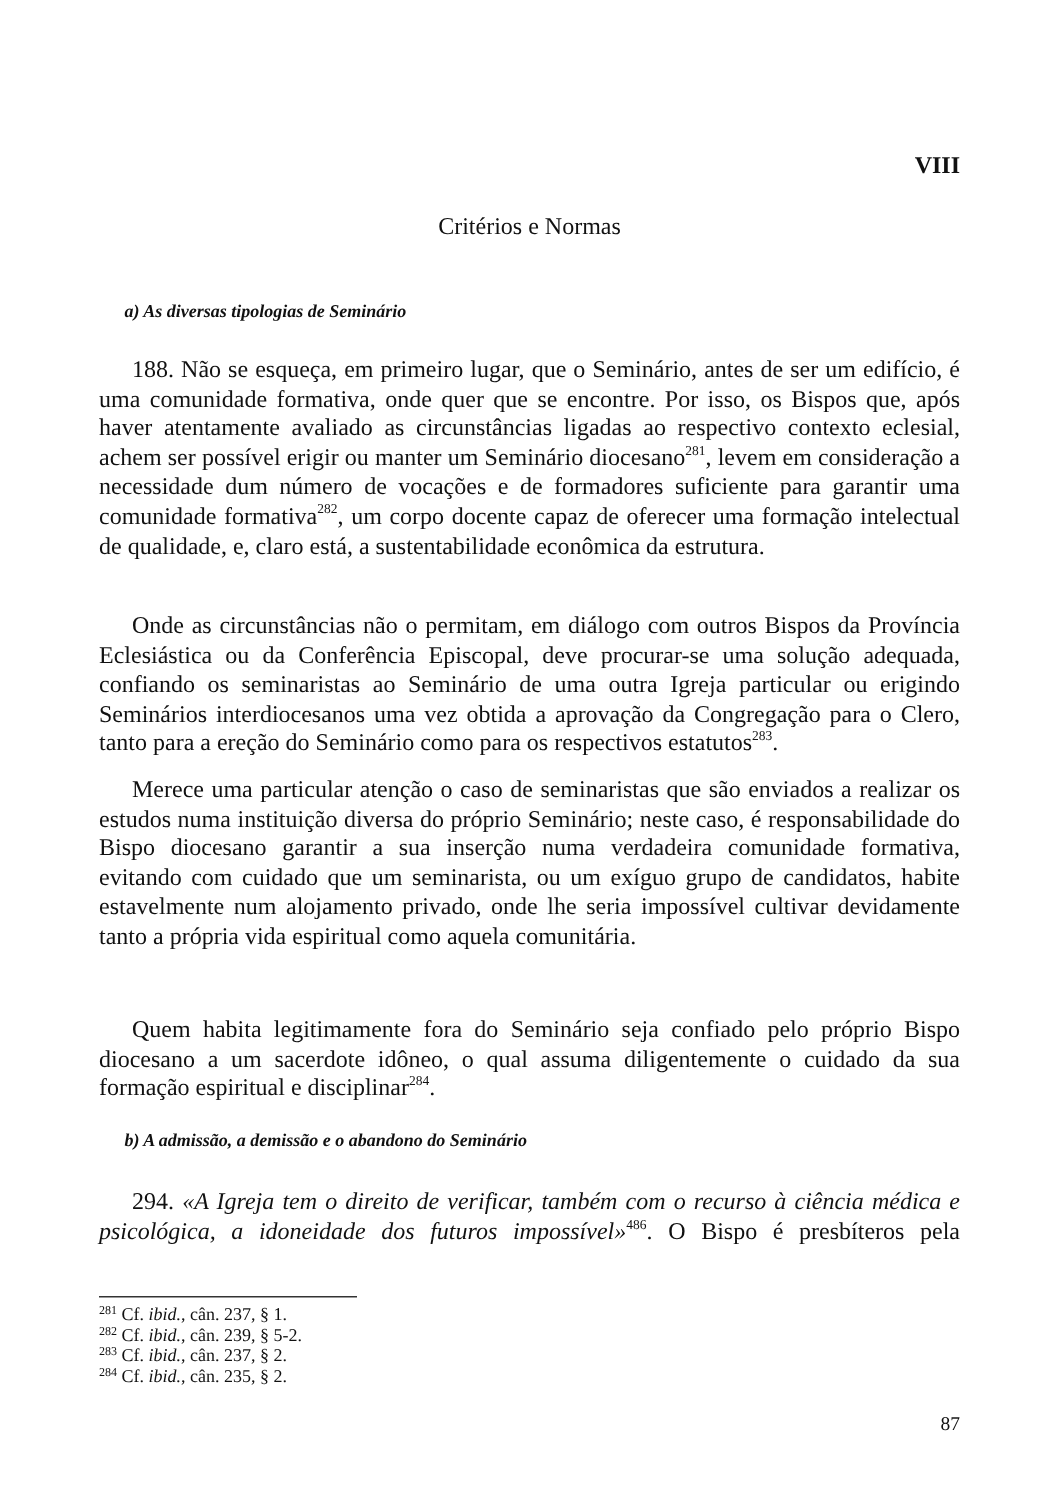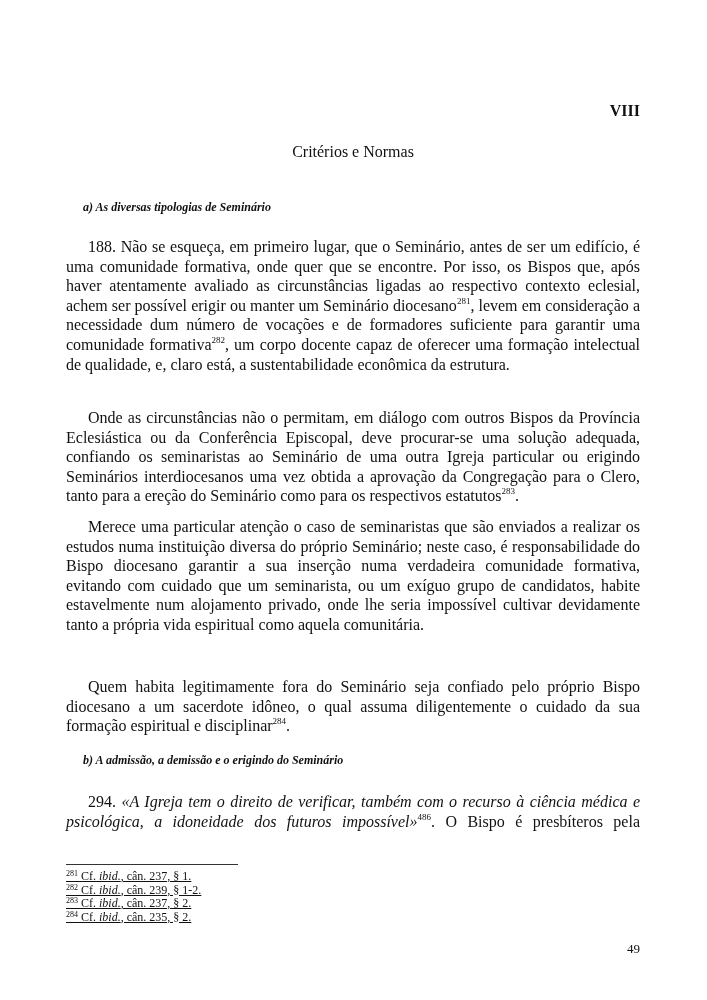--- a/index.html
+++ b/index.html
@@ -28,21 +28,21 @@
       text-indent: 22px;
       text-align-last: left;
       font-family: Liberation Serif, serif;
     }
     sup { font-size: 9px; line-height: 0; vertical-align: 7px; }
     .rule {
       position: absolute; left: 0; top: 864px; width: 172px; height: 1px;
       background: #333;
     }
     .footnotes {
-      position: absolute; left: 0; top: 870px; font-size: 12px; line-height: 13.5px; text-decoration: underline;
+      position: absolute; left: 0; top: 870px; font-size: 12px; line-height: 13.5px;
     }
     .footnote sup { font-size: 8px; vertical-align: 4px; }
     .page-number {
       position: absolute; top: 941px; left: 548px; width: 26px; text-align: right; font-size: 13px;
     }
     i { font-style: italic; }
   </style>
 </head>
 <body>
 
@@ -53,27 +53,27 @@
   <div class="section-heading" style="top:200px;">a) As diversas tipologias de Seminário</div>
 
   <p class="para" style="top:237px;"><span>188. Não se esqueça, em primeiro lugar, que o Seminário, antes de ser um edifício, é uma comunidade formativa, onde quer que se encontre. Por isso, os Bispos que, após haver atentamente avaliado as circunstâncias ligadas ao respectivo contexto eclesial, achem ser possível erigir ou manter um Seminário diocesano</span><sup>281</sup><span>, levem em consideração a necessidade dum número de vocações e de formadores suficiente para garantir uma comunidade formativa</span><sup>282</sup><span>, um corpo docente capaz de oferecer uma formação intelectual de qualidade, e, claro está, a sustentabilidade econômica da estrutura.</span></p>
 
   <p class="para" style="top:408px;"><span>Onde as circunstâncias não o permitam, em diálogo com outros Bispos da Província Eclesiástica ou da Conferência Episcopal, deve procurar-se uma solução adequada, confiando os seminaristas ao Seminário de uma outra Igreja particular ou erigindo Seminários interdiocesanos uma vez obtida a aprovação da Congregação para o Clero, tanto para a ereção do Seminário como para os respectivos estatutos</span><sup>283</sup><span>.</span></p>
 
   <p class="para" style="top:517px;"><span>Merece uma particular atenção o caso de seminaristas que são enviados a realizar os estudos numa instituição diversa do próprio Seminário; neste caso, é responsabilidade do Bispo diocesano garantir a sua inserção numa verdadeira comunidade formativa, evitando com cuidado que um seminarista, ou um exíguo grupo de candidatos, habite estavelmente num alojamento privado, onde lhe seria impossível cultivar devidamente tanto a própria vida espiritual como aquela comunitária.</span></p>
 
   <p class="para" style="top:677px;"><span>Quem habita legitimamente fora do Seminário seja confiado pelo próprio Bispo diocesano a um sacerdote idôneo, o qual assuma diligentemente o cuidado da sua formação espiritual e disciplinar</span><sup>284</sup><span>.</span></p>
 
-  <div class="section-heading" style="top:753px;">b) A admissão, a demissão e o erigindo do Seminário</div>
+  <div class="section-heading" style="top:753px;">b) A admissão, a demissão e o abandono do Seminário</div>
 
   <p class="para" style="top:792px; text-align-last: justify;"><span>294. </span><i>«A Igreja tem o direito de verificar, também com o recurso à ciência médica e psicológica, a idoneidade dos futuros impossível»</i><sup>486</sup><span>. O Bispo é presbíteros pela</span></p>
 
   <div class="rule"></div>
 
   <div class="footnotes">
     <div class="footnote"><sup>281</sup> <span>Cf. </span><i>ibid.</i><span>, cân. 237, § 1.</span></div>
-    <div class="footnote"><sup>282</sup> <span>Cf. </span><i>ibid.</i><span>, cân. 239, § 1-2.</span></div>
+    <div class="footnote"><sup>282</sup> <span>Cf. </span><i>ibid.</i><span>, cân. 239, § 5-2.</span></div>
     <div class="footnote"><sup>283</sup> <span>Cf. </span><i>ibid.</i><span>, cân. 237, § 2.</span></div>
     <div class="footnote"><sup>284</sup> <span>Cf. </span><i>ibid.</i><span>, cân. 235, § 2.</span></div>
   </div>
 
-  <div class="page-number">49</div>
+  <div class="page-number">87</div>
 </div>
 
 </body></html>

